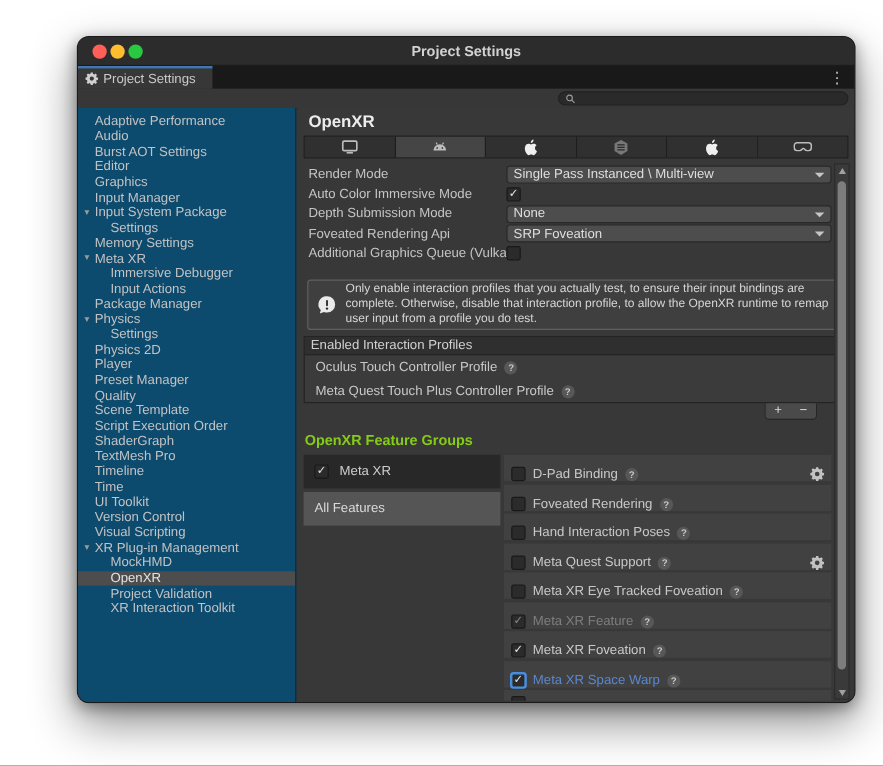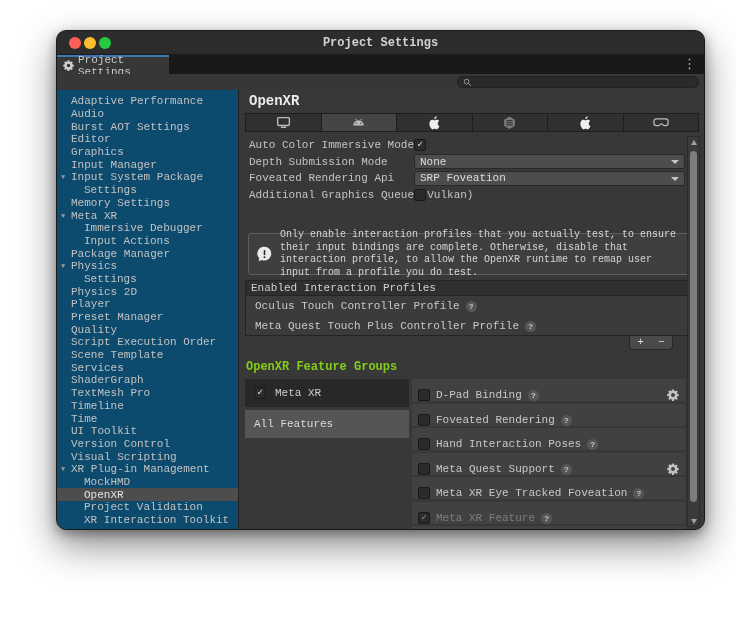--- a/index.html
+++ b/index.html
@@ -1,19 +1,19 @@
 <!DOCTYPE html>
 <html><head>
 <meta charset="utf-8">
 <style>
   html,body{margin:0;padding:0;}
   body{width:736px;height:638px;background:#ffffff;position:relative;overflow:hidden;
        font-family:"Liberation Sans",sans-serif;-webkit-font-smoothing:antialiased;}
-  .shadow-wrap{position:absolute;left:56px;top:30px;width:649px;height:500px;
-       border-radius:10px;box-shadow:0 16px 38px rgba(0,0,0,.45),0 4px 12px rgba(0,0,0,.35);font-family:Liberation Mono, monospace;}
+  .shadow-wrap{position:absolute;left:64px;top:30px;width:649px;height:556px;
+       border-radius:10px;box-shadow:0 16px 38px rgba(0,0,0,.45),0 4px 12px rgba(0,0,0,.35);}
   .window{position:absolute;inset:0;background:#383838;border-radius:10px;overflow:hidden;
        border:1px solid #1a1a1a;box-sizing:border-box;}
   
   .titlebar{position:absolute;left:0;top:0;right:0;height:23px;background:#2c2c2c;
        border-bottom:1px solid #1c1c1c;display:flex;align-items:center;}
   .lights{display:flex;align-items:center;margin-left:12px;gap:3px;z-index:2;}
   .light{width:12px;height:12px;border-radius:50%;}
   .tb-title{position:absolute;left:0;right:0;text-align:center;font-size:12px;
        font-weight:bold;color:#d2d2d2;}
   
@@ -209,27 +209,24 @@
           <div class="srow l1">
             <span class="lbl">Player</span>
           </div>
           <div class="srow l1">
             <span class="lbl">Preset Manager</span>
           </div>
           <div class="srow l1">
             <span class="lbl">Quality</span>
           </div>
           <div class="srow l1">
+            <span class="lbl">Scene Template</span>
+          </div>
+          <div class="srow l1">
             <span class="lbl">Script Execution Order</span>
-          </div>
-          <div class="srow l1">
-            <span class="lbl">Scene Template</span>
-          </div>
-          <div class="srow l1">
-            <span class="lbl">Services</span>
           </div>
           <div class="srow l1">
             <span class="lbl">ShaderGraph</span>
           </div>
           <div class="srow l1">
             <span class="lbl">TextMesh Pro</span>
           </div>
           <div class="srow l1">
             <span class="lbl">Timeline</span>
           </div>
@@ -313,20 +310,26 @@
             </div>
             <div class="ptab">
               <span class="picon">
                 <svg width="16" height="9" viewBox="0 0 18 10">
                   <path fill="none" stroke="currentColor" stroke-width="1.4" d="M3.6 1h10.8a2.6 2.6 0 0 1 2.6 2.6v2.2a2.6 2.6 0 0 1-2.6 2.6h-1.5c-.8 0-1.5-.4-2-1l-.4-.5c-.55-.65-1.45-.65-2 0l-.4.5c-.5.6-1.2 1-2 1H3.6A2.6 2.6 0 0 1 1 5.8V3.6A2.6 2.6 0 0 1 3.6 1z"></path>
                 </svg>
               </span>
             </div>
           </div>
         <div class="settings" id="settings">
+            <div class="set-row">
+              <span class="lab">Render Mode</span>
+              <div class="dd">
+                <span>Single Pass Instanced \ Multi-view</span>
+              </div>
+            </div>
             <div class="set-row">
               <span class="lab">Auto Color Immersive Mode</span>
               <span class="cb">✓</span>
             </div>
             <div class="set-row">
               <span class="lab">Depth Submission Mode</span>
               <div class="dd">
                 <span>None</span>
               </div>
             </div>

